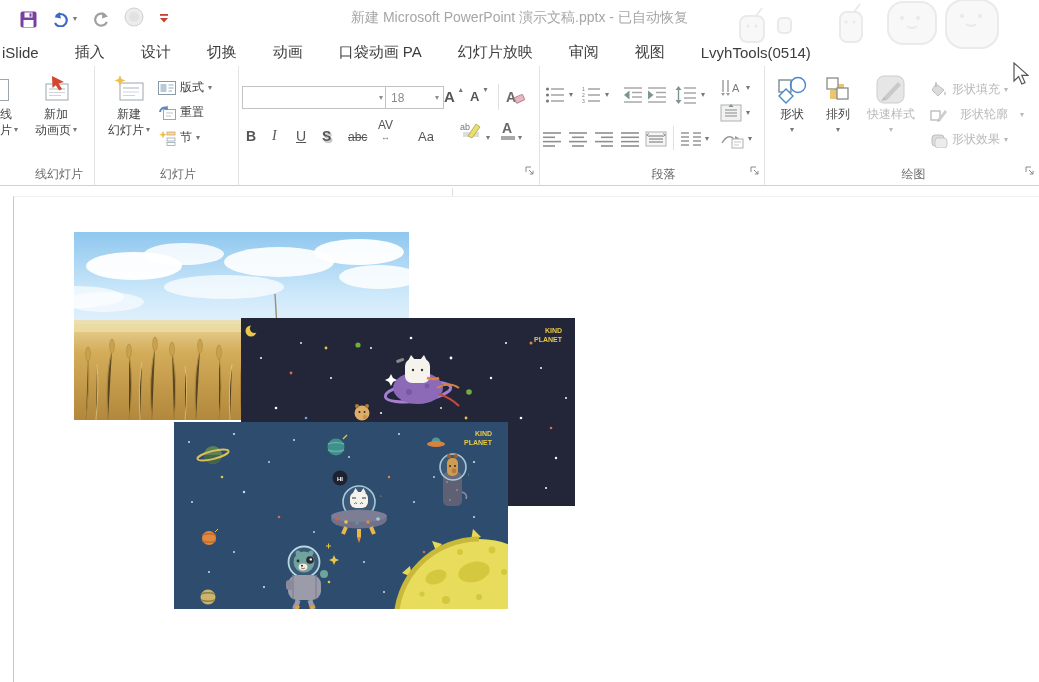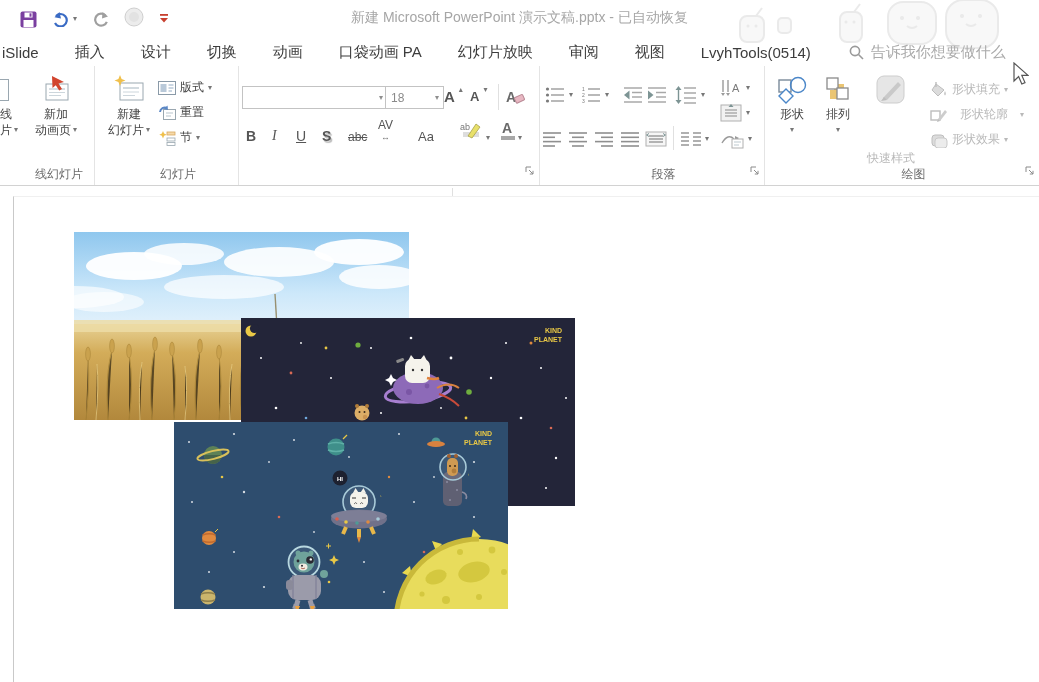--- a/index.html
+++ b/index.html
@@ -121,27 +121,20 @@
   <span class="tab">iSlide</span>
   <span class="tab">插入</span>
   <span class="tab">设计</span>
   <span class="tab">切换</span>
   <span class="tab">动画</span>
   <span class="tab">口袋动画 PA</span>
   <span class="tab">幻灯片放映</span>
   <span class="tab">审阅</span>
   <span class="tab">视图</span>
   <span class="tab">LvyhTools(0514)</span>
-  <span class="tellme">
-    <svg width="15" height="15" viewBox="0 0 15 15">
-      <circle cx="6" cy="6" r="4.6" fill="none" stroke="#9a9a9a" stroke-width="1.6"></circle>
-      <line x1="9.5" y1="9.5" x2="14" y2="14" stroke="#9a9a9a" stroke-width="1.6"></line>
-    </svg>
-    <span>告诉我你想要做什么</span>
-  </span>
 </div>
 
 <div class="ribbon">
 
   <div class="rgroup g-offline">
     <div class="bigbtn" style="left:0;top:8px;width:18px;overflow:visible;align-items:flex-start;">
       <span class="ic">
           <span style="display:block;width:14px;height:20px;border:1px solid #9aa7b0;background:#fff;margin-left:-7px;"></span>
         </span>
       <span class="lbl">线</span>
@@ -496,21 +489,21 @@
           <rect x="3" y="2" width="11" height="11" fill="#fff" stroke="#8a8a8a" stroke-width="1.3"></rect>
           <rect x="6" y="14" width="9" height="9" fill="#eac573"></rect>
           <rect x="13" y="12" width="11" height="11" fill="#fff" stroke="#8a8a8a" stroke-width="1.3"></rect>
         </svg>
       </span>
       <span class="lbl">排列</span>
       <span class="lbl">
           <span class="caret">▾</span>
         </span>
     </div>
-    <div class="bigbtn dis" style="left:98px;top:8px;width:58px;gap:44px;">
+    <div class="bigbtn dis" style="left:98px;top:8px;width:58px;">
       <span class="ic">
         <svg width="34" height="32" viewBox="0 0 34 32">
           <rect x="3" y="2" width="27" height="27" rx="7" fill="#e6e6e6" stroke="#cdcdcd"></rect>
           <path d="M9 24 L24 8 L27 11 L13 26 Z" fill="#c9c9c9"></path>
           <path d="M7 27 l3 -4 3 3 Z" fill="#bdbdbd"></path>
         </svg>
       </span>
       <span class="lbl">快速样式</span>
       <span class="lbl">
           <span class="caret">▾</span>

